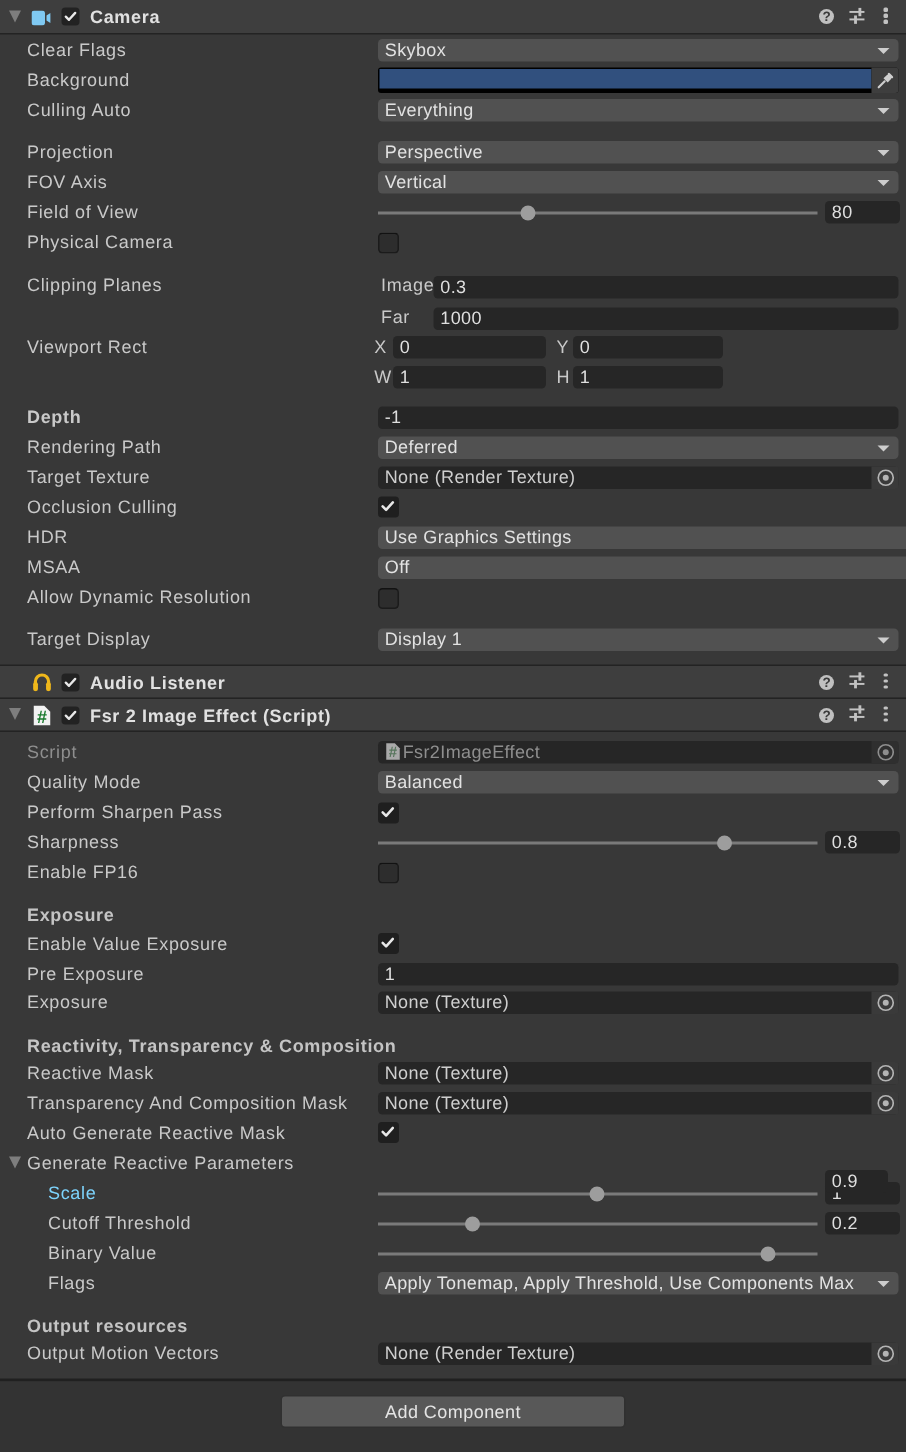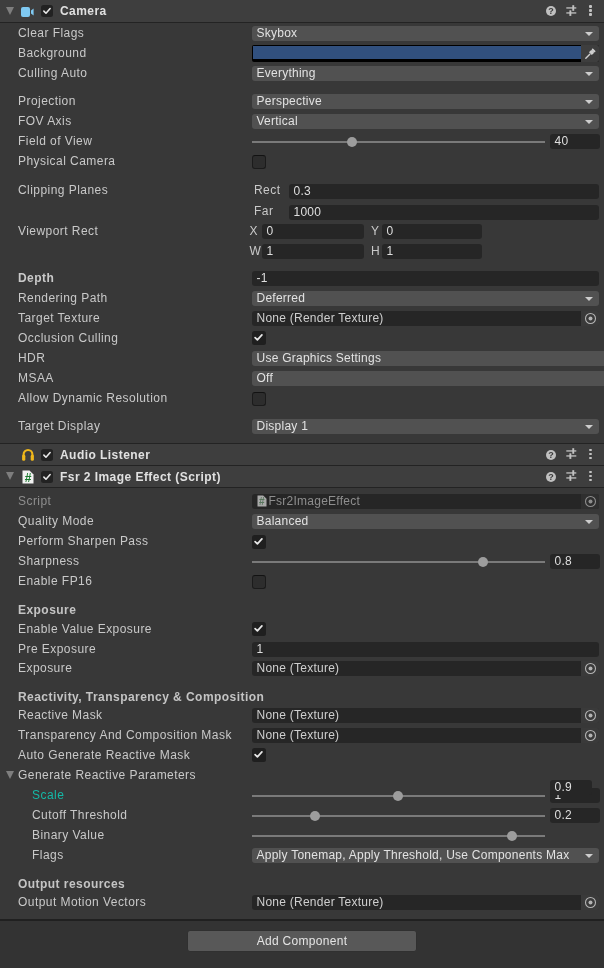--- a/index.html
+++ b/index.html
@@ -45,25 +45,25 @@
   </div>
 <div class="t" style="left:18px;top:66px;font-weight:normal;color:#C9C9C9">Culling Auto</div>
 <div class="dd" style="left:252px;top:66px;width:347px;height:15px;line-height:15px">Everything<span class="arr" style="top:5.5px"></span></div>
 <div class="t" style="left:18px;top:94px;font-weight:normal;color:#C9C9C9">Projection</div>
 <div class="dd" style="left:252px;top:94px;width:347px;height:15px;line-height:15px">Perspective<span class="arr" style="top:5.5px"></span></div>
 <div class="t" style="left:18px;top:114px;font-weight:normal;color:#C9C9C9">FOV Axis</div>
 <div class="dd" style="left:252px;top:114px;width:347px;height:15px;line-height:15px">Vertical<span class="arr" style="top:5.5px"></span></div>
 <div class="t" style="left:18px;top:134px;font-weight:normal;color:#C9C9C9">Field of View</div>
 <div style="position:absolute;left:252px;top:140.5px;width:293px;height:2px;background:#7A7A7A"></div>
 <div style="position:absolute;left:346.62px;top:136.5px;width:10px;height:10px;border-radius:50%;background:#9D9D9D"></div>
-<div class="inp" style="left:550px;top:134px;width:49.5px;height:15px;line-height:15px;color:#DFDFDF">40</div>
+<div class="inp" style="left:550px;top:134px;width:49.5px;height:15px;line-height:15px;color:#DFDFDF">80</div>
 <div class="t" style="left:18px;top:154px;font-weight:normal;color:#C9C9C9">Physical Camera</div>
 <div style="position:absolute;left:252px;top:154.5px;width:14px;height:14.5px;background:#2D2D2D;border:1px solid #1B1B1B;border-top-color:#121212;border-radius:3px"></div>
 <div class="t" style="left:18px;top:183px;font-weight:normal;color:#C9C9C9">Clipping Planes</div>
-<div class="t" style="left:254px;top:183px;font-weight:normal;color:#C9C9C9">Rect</div>
+<div class="t" style="left:254px;top:183px;font-weight:normal;color:#C9C9C9">Image</div>
 <div class="inp" style="left:289px;top:184px;width:310px;height:15px;line-height:15px;color:#DFDFDF">0.3</div>
 <div class="t" style="left:254px;top:204px;font-weight:normal;color:#C9C9C9">Far</div>
 <div class="inp" style="left:289px;top:204.5px;width:310px;height:15px;line-height:15px;color:#DFDFDF">1000</div>
 <div class="t" style="left:18px;top:224px;font-weight:normal;color:#C9C9C9">Viewport Rect</div>
 <div class="t" style="left:249.5px;top:224px;font-weight:normal;color:#C9C9C9">X</div>
 <div class="inp" style="left:262px;top:224px;width:102px;height:15px;line-height:15px;color:#DFDFDF">0</div>
 <div class="t" style="left:371px;top:224px;font-weight:normal;color:#C9C9C9">Y</div>
 <div class="inp" style="left:382px;top:224px;width:100px;height:15px;line-height:15px;color:#DFDFDF">0</div>
 <div class="t" style="left:249.5px;top:244px;font-weight:normal;color:#C9C9C9">W</div>
 <div class="inp" style="left:262px;top:244px;width:102px;height:15px;line-height:15px;color:#DFDFDF">1</div>
@@ -193,21 +193,21 @@
       </svg>
     </div></div>
 <div class="t" style="left:18px;top:748px;font-weight:normal;color:#C9C9C9">Auto Generate Reactive Mask</div>
 <div class="chk" style="left:252px;top:748px;width:13.5px;height:13.5px;background:#1F1F1F">
     <svg width="13" height="13" viewBox="0 0 13 13" style="display:block;margin:0.3px auto 0">
       <path d="M3.1 6.6 L5.4 8.9 L9.9 3.9" stroke="#E8E8E8" stroke-width="1.7" fill="none" stroke-linecap="round" stroke-linejoin="round"></path>
     </svg>
   </div>
 <div style="position:absolute;left:6.3px;top:771.0px;width:0;height:0;border-left:4.7px solid transparent;border-right:4.7px solid transparent;border-top:8.8px solid #7E7E7E"></div>
 <div class="t" style="left:18px;top:768px;font-weight:normal;color:#C9C9C9">Generate Reactive Parameters</div>
-<div class="t" style="left:32px;top:788px;font-weight:normal;color:#14b8a6">Scale</div>
+<div class="t" style="left:32px;top:788px;font-weight:normal;color:#7dd3fc">Scale</div>
 <div style="position:absolute;left:252px;top:794.5px;width:293px;height:2px;background:#7A7A7A"></div>
 <div style="position:absolute;left:393.207px;top:790.5px;width:10px;height:10px;border-radius:50%;background:#9D9D9D"></div>
 <div class="inp" style="left:550px;top:788px;width:49.5px;height:15px;line-height:15px;color:#DFDFDF">1</div>
 <div class="t" style="left:32px;top:808px;font-weight:normal;color:#C9C9C9">Cutoff Threshold</div>
 <div style="position:absolute;left:252px;top:814.5px;width:293px;height:2px;background:#7A7A7A"></div>
 <div style="position:absolute;left:309.702px;top:810.5px;width:10px;height:10px;border-radius:50%;background:#9D9D9D"></div>
 <div class="inp" style="left:550px;top:808px;width:49.5px;height:15px;line-height:15px;color:#DFDFDF">0.2</div>
 <div class="t" style="left:32px;top:828px;font-weight:normal;color:#C9C9C9">Binary Value</div>
 <div style="position:absolute;left:252px;top:834.5px;width:293px;height:2px;background:#7A7A7A"></div>
 <div style="position:absolute;left:506.891px;top:830.5px;width:10px;height:10px;border-radius:50%;background:#9D9D9D"></div>

